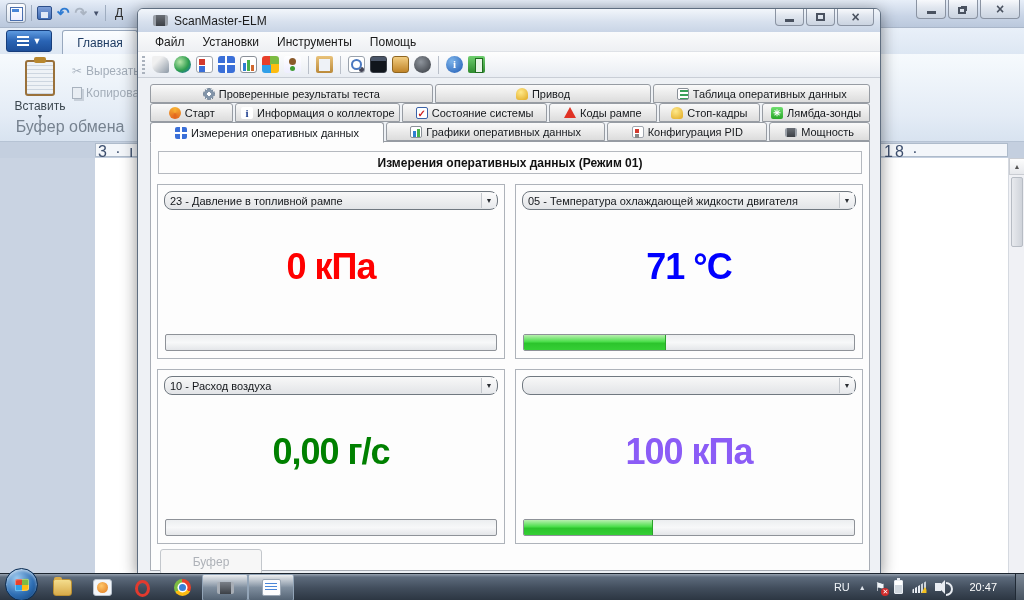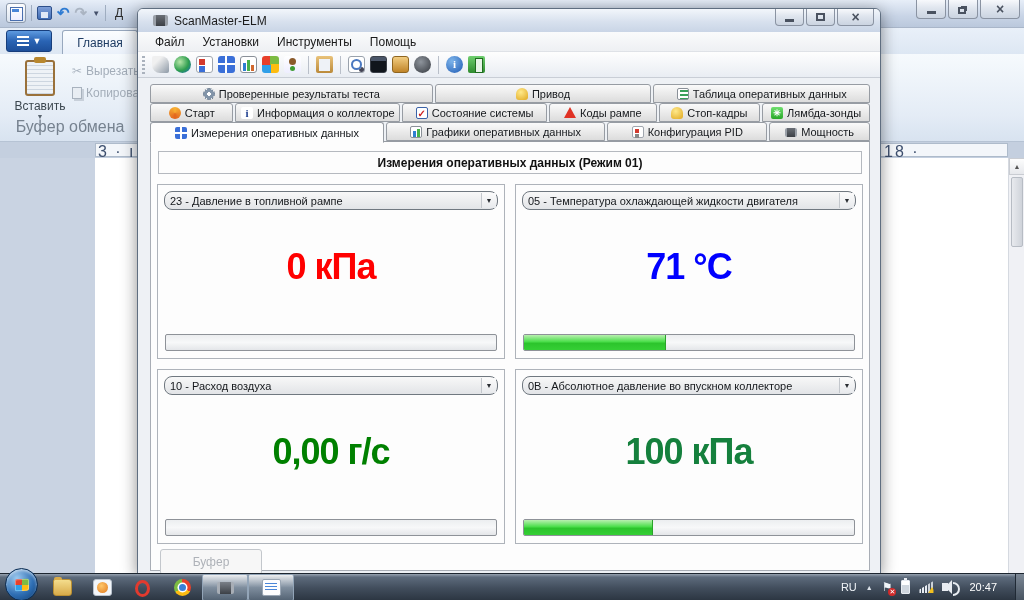--- a/index.html
+++ b/index.html
@@ -180,21 +180,21 @@
   .tray-flag { font-size:12px; color:#f0f4f8; position:relative; }
   .tray-flag::after { content:"✕"; position:absolute; right:-4px; bottom:-2px; font-size:7px; color:#fff; background:#d02a2a; border-radius:50%; width:8px; height:8px; line-height:8px; text-align:center; }
   .tray-batt { width:9px; height:14px; border:1px solid #e8ecf2; border-radius:1px; position:relative; background:linear-gradient(#fff 0 35%,#cfd6de 35%); }
   .tray-batt::after { content:""; position:absolute; left:2px; top:-3px; width:3px; height:2px; background:#e8ecf2; }
   .tray-net { width:14px; height:12px; background:linear-gradient(90deg,#e8ecf2 0 2px,transparent 2px 3px,#e8ecf2 3px 5px,transparent 5px 6px,#e8ecf2 6px 8px,transparent 8px 9px,#cdd3da 9px 11px,transparent 11px 12px,#cdd3da 12px 14px);
     clip-path:polygon(0 70%,100% 0,100% 100%,0 100%); position:relative; }
   .net-warn { position:absolute; right:-4px; bottom:-2px; width:0; height:0; border-left:5px solid transparent; border-right:5px solid transparent; border-bottom:8px solid #f2c020; }
   .tray-spk { width:6px; height:8px; background:#e8ecf2; position:relative; margin-right:6px; }
   .tray-spk::before { content:""; position:absolute; left:3px; top:-3px; border-top:7px solid transparent; border-bottom:7px solid transparent; border-right:7px solid #e8ecf2; }
   .tray-spk::after { content:""; position:absolute; left:11px; top:-1px; width:5px; height:10px; border:2px solid #e8ecf2; border-left:none; border-radius:0 8px 8px 0; }
-  .tray-clock { font-size:11px; color:#fff; margin-left:6px; }
+  .tray-clock { font-size:11px; color:#fff; margin-left:13px; }
   .show-desktop { width:9px; height:27px; border-left:1px solid #202a35; background:linear-gradient(#7c8896,#46525f); flex:none; margin-left:4px; }
 </style>
 </head>
 <body>
 
 <div class="screen">
 
   <div class="wp-titlebar">
     <div class="wp-qat">
       <span class="wp-appicon"></span>
@@ -392,24 +392,23 @@
               <span>10 - Расход воздуха</span>
               <span class="combo-arrow">▼</span>
             </div>
           <div class="gauge-value" style="color: rgb(0, 128, 0);">0,00 г/с</div>
           <div class="pbar">
               <div class="pfill" style="width: 0%; border-right: none;"></div>
             </div>
         </div>
         <div class="gauge">
           <div class="combo">
-              <span>0B - Абсолютное давление во впускном коллекторе</span>
               <span class="combo-arrow">▼</span>
             </div>
-          <div class="gauge-value" style="color: #15803d;">100 кПа</div>
+          <div class="gauge-value" style="color: #8b5cf6;">100 кПа</div>
           <div class="pbar">
               <div class="pfill" style="width: 39%;"></div>
             </div>
         </div>
       </div>
 
       <div class="sm-buttons">
         <div class="btn btn-read">Буфер</div>
       </div>
     </div>

